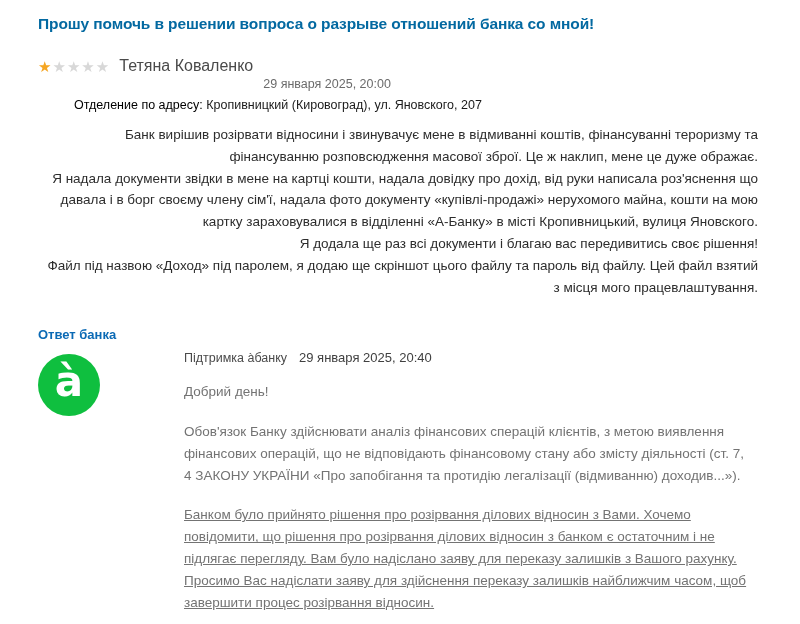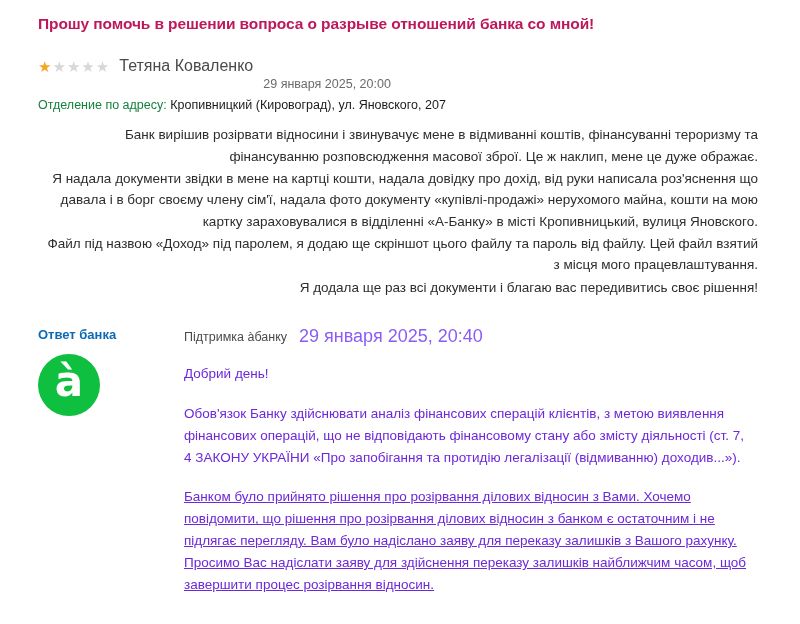--- a/index.html
+++ b/index.html
@@ -21,21 +21,21 @@
     width: 800px;
     height: 624px;
     box-sizing: border-box;
     padding: 10px 34px 0 38px;
   }
 
   
   .review-title {
     font-size: 15.5px;
     font-weight: bold;
-    color: #be185d;
+    color: #0369a1;
     line-height: 1.25;
     margin: 4px 0 8px 0;
     letter-spacing: -0.1px;
   }
 
   
   .meta-row {
     display: flex;
     align-items: center;
     gap: 10px;
@@ -63,21 +63,21 @@
     color: #6b6b6b;
     margin-top: 36px;
   }
 
   
   .branch-line {
     font-size: 12.5px;
     color: #3a3a3a;
     margin-bottom: 12px;
   }
-  .branch-label { color: #15803d; }
+  .branch-label { color: #000000; margin-left: 36px; }
   .branch-address {
     color: #1a1a1a;
   }
 
   
   .review-body {
     font-size: 13.5px;
     line-height: 1.58;
     color: #2d2d2d;
     max-width: 720px;
@@ -118,39 +118,40 @@
     font-family: "DejaVu Sans", sans-serif;
     font-size: 42px;
     font-weight: bold;
     line-height: 1;
     position: relative;
     top: -3px;
   }
   .answer-right {
     flex: 1 1 auto;
     padding-left: 6px;
+    margin-top: 24px;
   }
   .answer-meta {
     display: flex;
     align-items: center;
     gap: 12px;
     margin-bottom: 16px;
   }
   .answer-author {
     font-size: 12.5px;
     color: #4a4a4a;
   }
   .answer-date {
-    font-size: 18px;
-    color: #8b5cf6;
+    font-size: 13px;
+    color: #404040;
   }
   .answer-body {
     font-size: 13.5px;
     line-height: 1.62;
-    color: #6d28d9;
+    color: #737373;
     max-width: 566px;
   }
   .answer-body p {
     margin: 0 0 18px 0;
   }
   .answer-body p:last-child { margin-bottom: 0; text-decoration: underline; }
 </style>
 </head>
 <body>
 
@@ -171,22 +172,22 @@
   </div>
 
   <div class="branch-line">
     <span class="branch-label">Отделение по адресу:</span>
     <span class="branch-address">Кропивницкий (Кировоград), ул. Яновского, 207</span>
   </div>
 
   <div class="review-body">
     <p>Банк вирішив розірвати відносини і звинувачує мене в відмиванні коштів, фінансуванні тероризму та фінансуванню розповсюдження масової зброї. Це ж наклип, мене це дуже ображає.</p>
     <p>Я надала документи звідки в мене на картці кошти, надала довідку про дохід, від руки написала роз'яснення що давала і в борг своєму члену сім'ї, надала фото документу «купівлі-продажі» нерухомого майна, кошти на мою картку зараховувалися в відділенні «А-Банку» в місті Кропивницький, вулиця Яновского.</p>
+    <p>Я додала ще раз всі документи і благаю вас передивитись своє рішення!</p>
     <p>Файл під назвою «Доход» під паролем, я додаю ще скріншот цього файлу та пароль від файлу. Цей файл взятий з місця мого працевлаштування.</p>
-    <p>Я додала ще раз всі документи і благаю вас передивитись своє рішення!</p>
   </div>
 
   <div class="answer-block">
     <div class="answer-left">
       <div class="answer-label">Ответ банка</div>
       <div class="bank-logo" style="background: rgb(15, 191, 63);">
         <span class="bank-logo-glyph" style="color: rgb(255, 255, 255);">à</span>
       </div>
     </div>
     <div class="answer-right">

